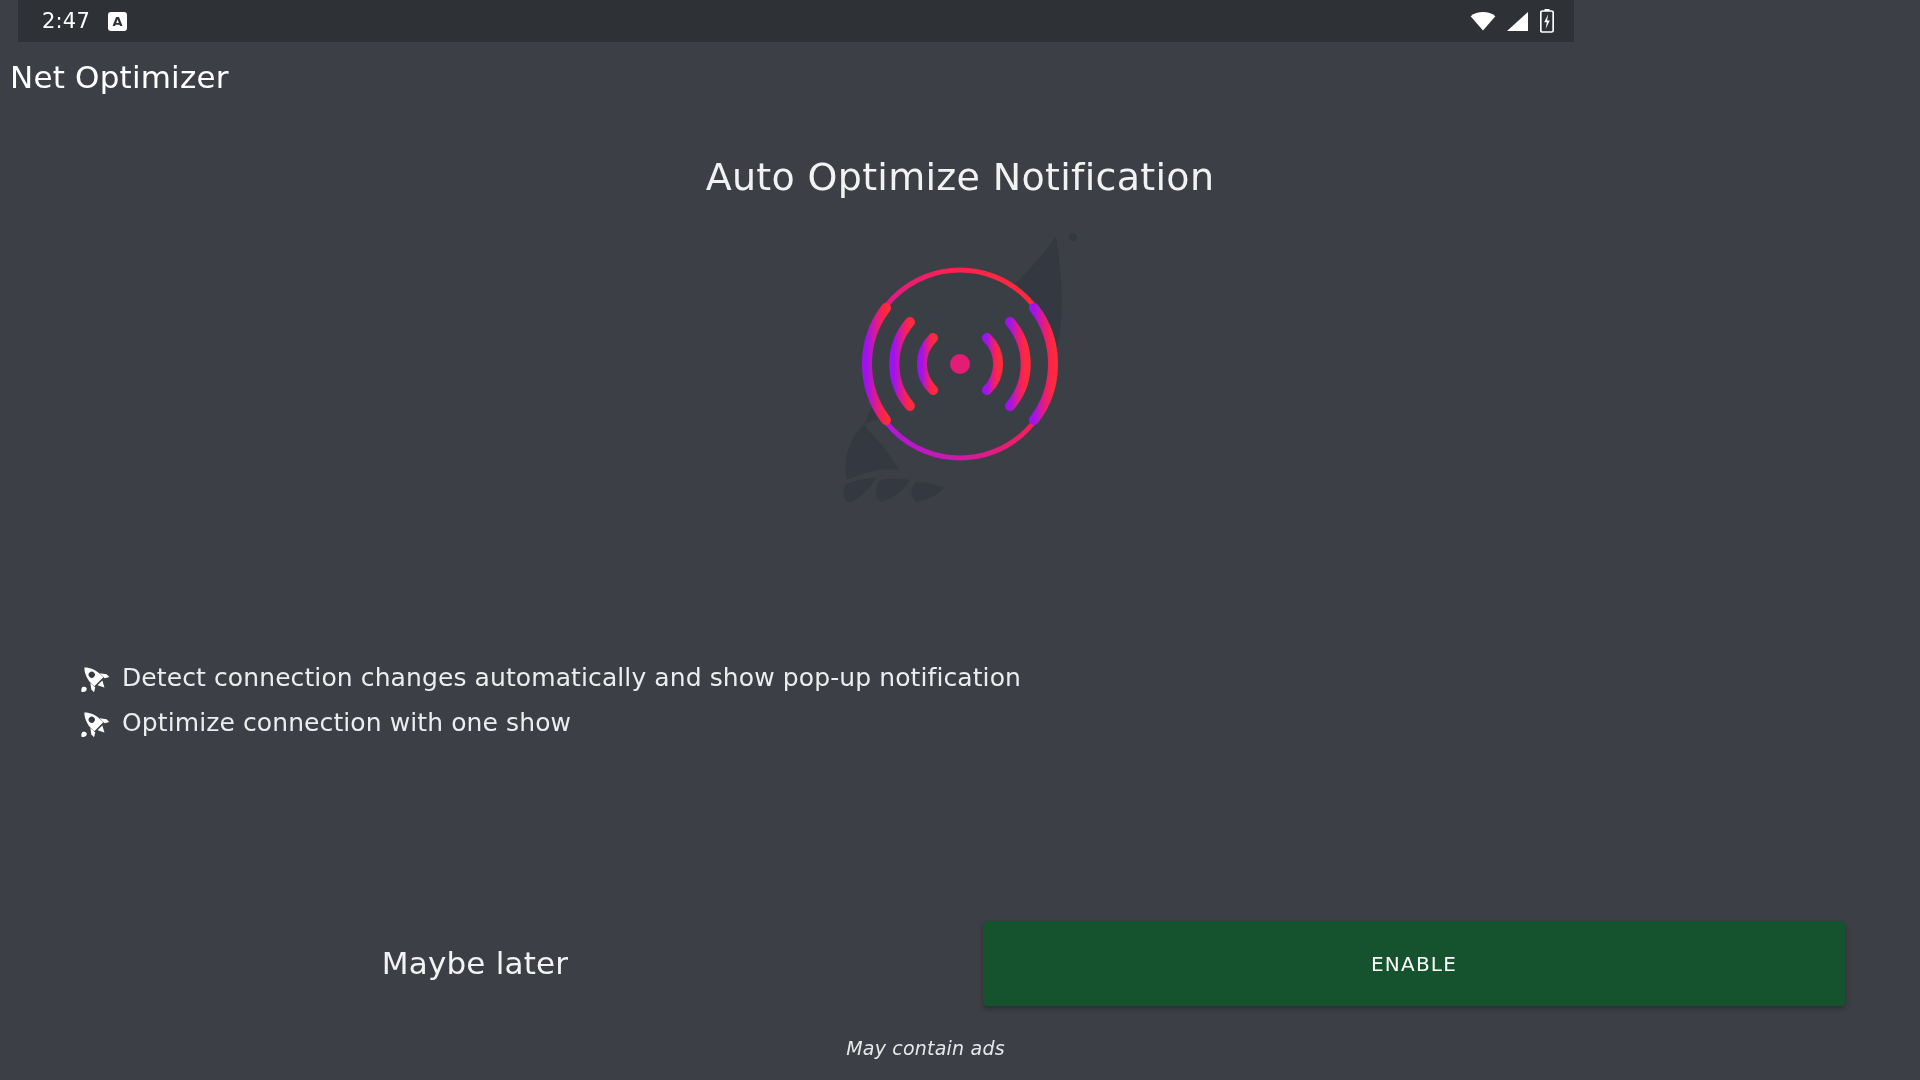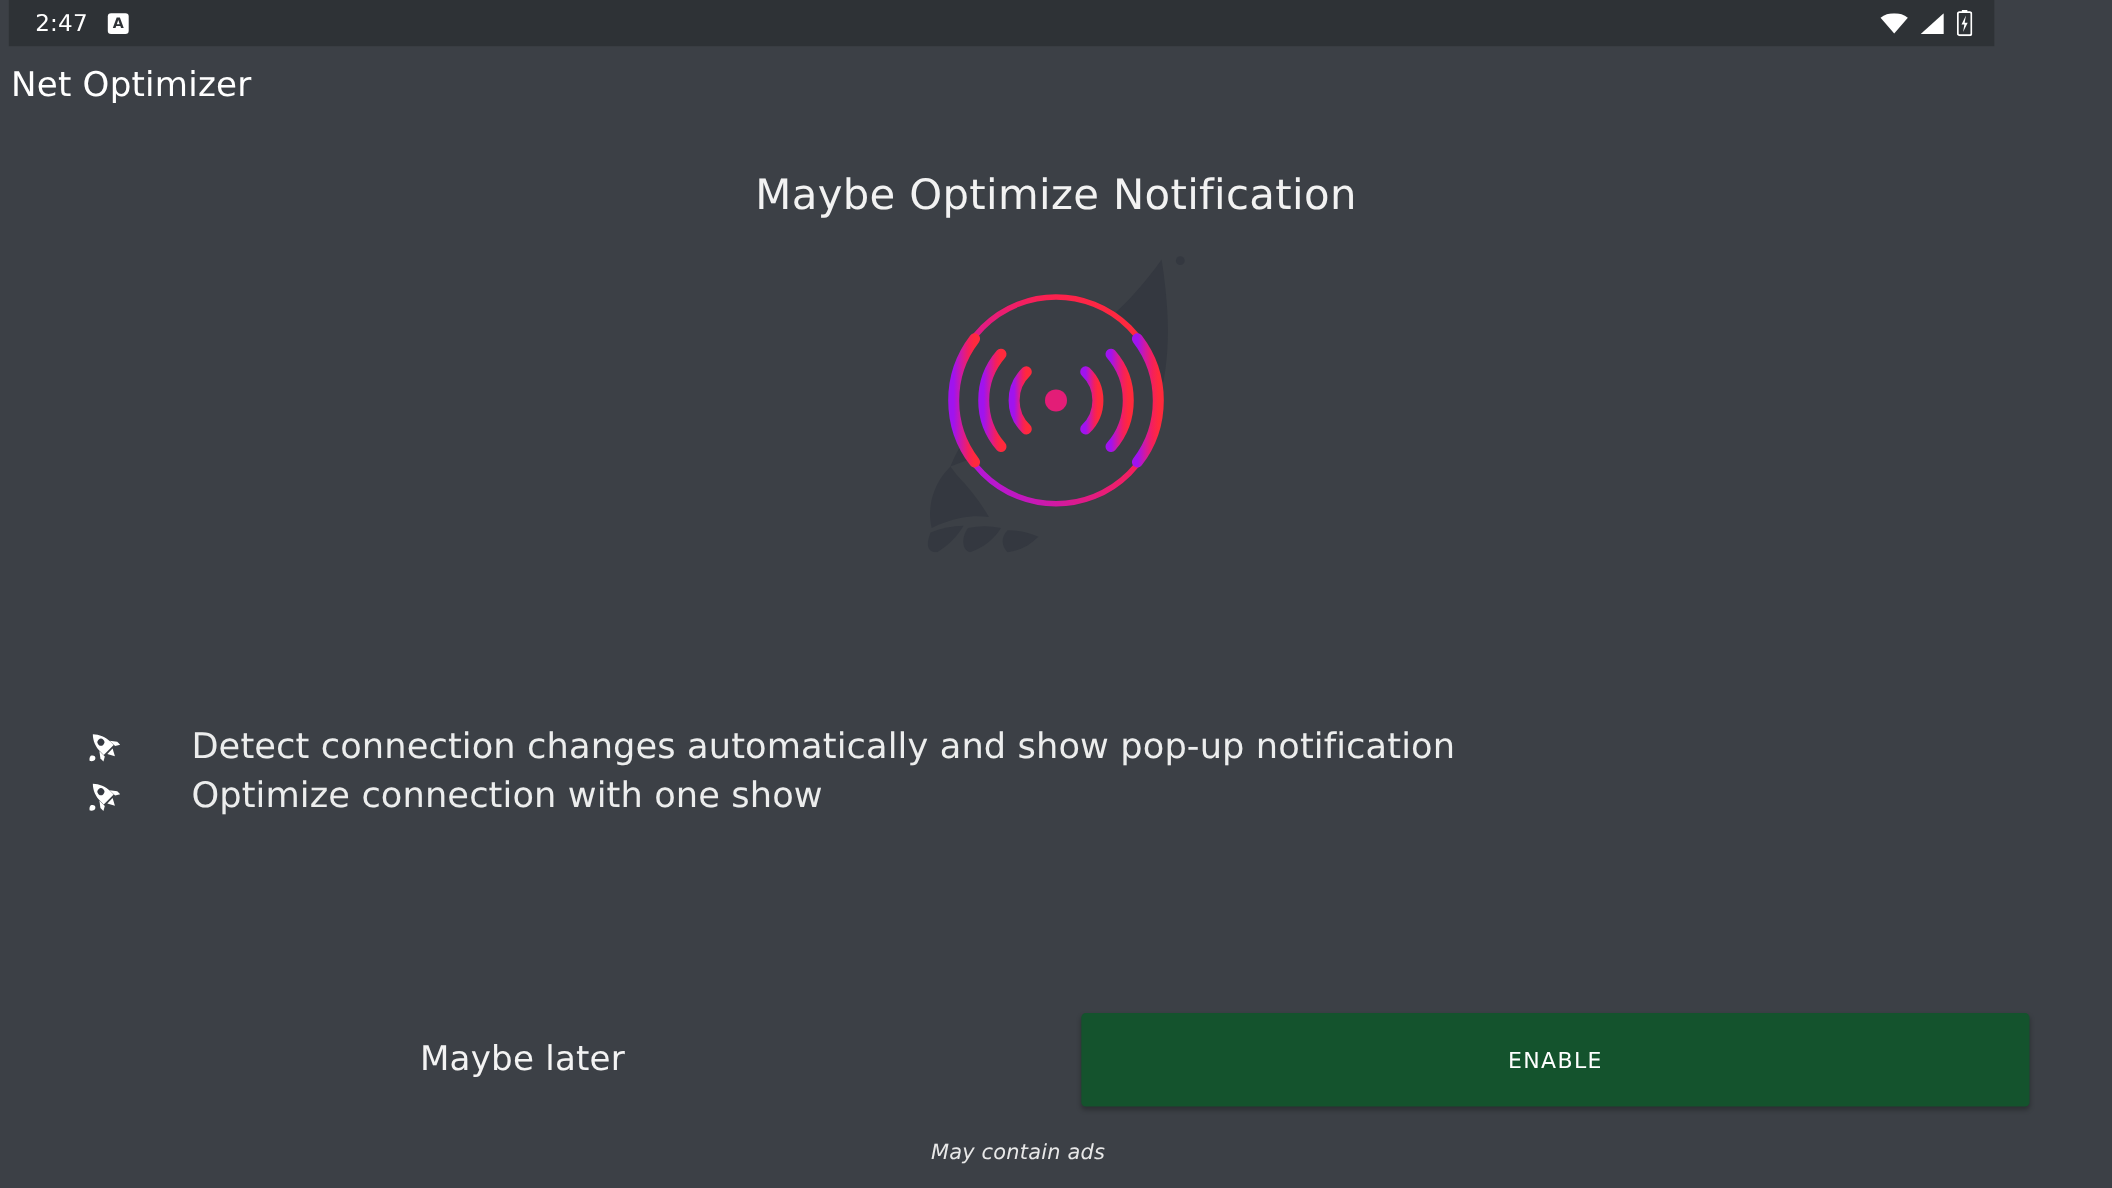--- a/index.html
+++ b/index.html
@@ -20,22 +20,22 @@
   .screen {
     position: relative;
     width: 1920px;
     height: 1080px;
     background: #3c4046;
   }
 
   
   .status-bar {
     position: absolute;
-    top: 0; left: 8px;
-    width: 1805px;
+    top: 0; left: 18px;
+    width: 1556px;
     height: 42px;
     background: #2e3236;
     display: flex;
     align-items: center;
     justify-content: space-between;
     padding: 0 20px 0 24px;
   }
   .status-left {
     display: flex;
     align-items: center;
@@ -123,22 +123,21 @@
   }
   .feature-icon {
     width: 44px;
     min-width: 44px;
     height: 38px;
     display: flex;
     align-items: center;
     justify-content: flex-start;
   }
   .feature-text {
-    margin-left: 52px;
-    font-size: 32px;
+    font-size: 25px;
     font-weight: 400;
     color: #eceded;
     letter-spacing: 0.1px;
     white-space: nowrap;
     text-align: center;
   }
 
   
   .actions {
     position: absolute;
@@ -225,21 +224,21 @@
           <path d="M8.2 5.2 L4.2 13.2 L6.8 13.2 L5.6 20.0 L9.8 11.6 L7.1 11.6 Z" fill="#ffffff"></path>
         </svg>
       </span>
     </div>
   </div>
 
   <div class="app-bar">
     <span class="app-title">Net Optimizer</span>
   </div>
 
-  <div class="headline">Maybe Optimize Notification</div>
+  <div class="headline">Auto Optimize Notification</div>
 
   <div class="hero">
     <svg width="280" height="280" viewBox="0 0 280 280">
       <defs>
         <linearGradient id="waveGrad" x1="0" y1="0.5" x2="1" y2="0.5">
           <stop offset="0%" stop-color="#a013ef"></stop>
           <stop offset="40%" stop-color="#d41a9c"></stop>
           <stop offset="70%" stop-color="#f41f5e"></stop>
           <stop offset="100%" stop-color="#ff2a3c"></stop>
         </linearGradient>

